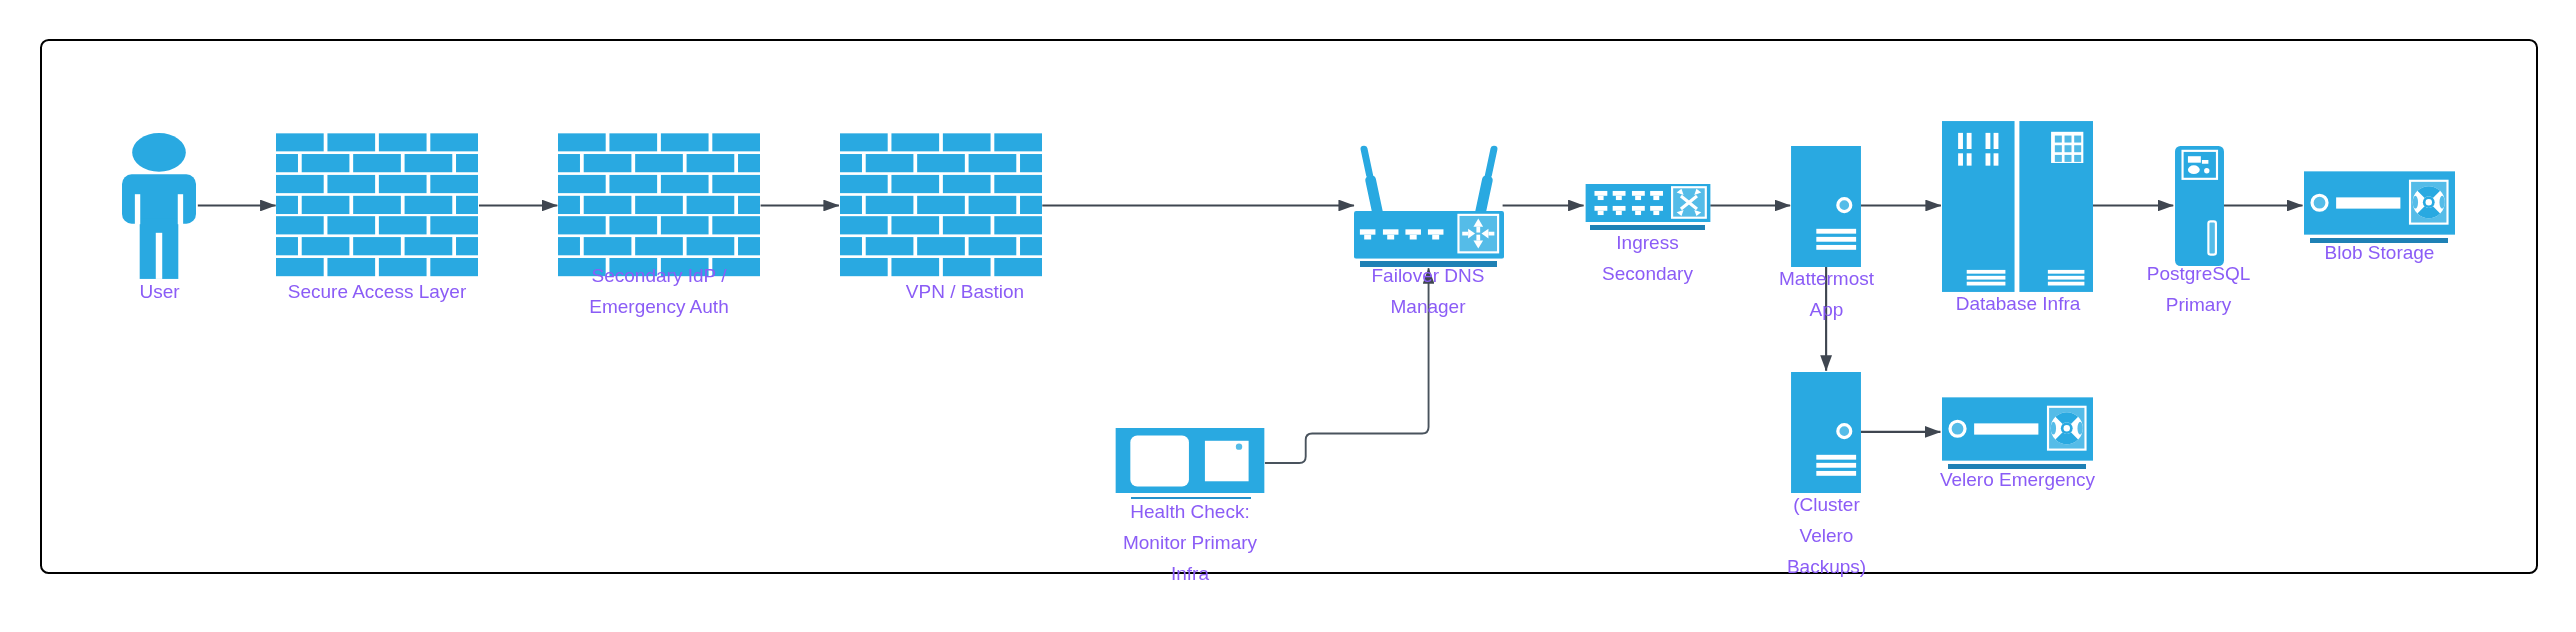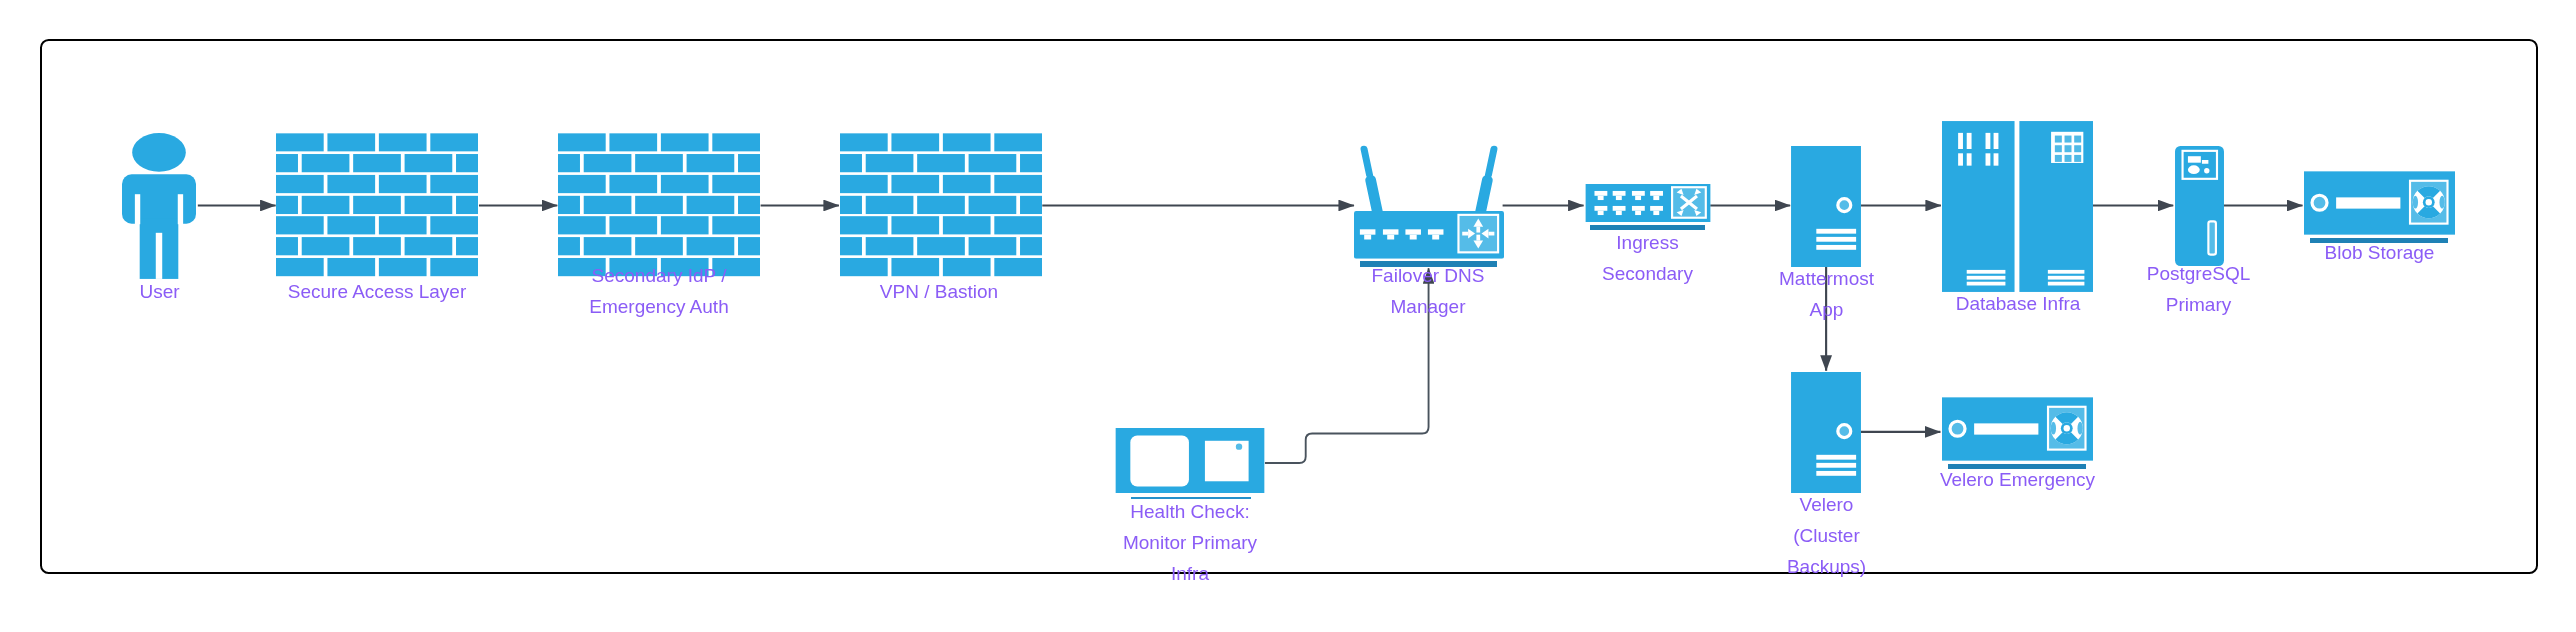--- a/index.html
+++ b/index.html
@@ -251,21 +251,21 @@
       <use href="#sym-firewall"></use>
     </svg>
   <div class="lbl wide" style="left:525px;top:260px">
     <div>Secondary IdP /</div>
     <div>Emergency Auth</div>
   </div>
 
   <svg class="icon" style="left:840px;top:133px" width="202" height="146" viewBox="0 0 377 272">
       <use href="#sym-firewall"></use>
     </svg>
-  <div class="lbl wide" style="left:805px;top:276px">
+  <div class="lbl wide" style="left:831px;top:276px">
     <div>VPN / Bastion</div>
   </div>
 
   <svg class="icon" style="left:1354px;top:145px" width="150" height="114" viewBox="0 0 280 212">
       <use href="#sym-router"></use>
     </svg>
   <div class="bar" style="left:1360px;top:261px;width:137px;height:5.9px"></div>
   <div class="lbl wide" style="left:1294px;top:260px">
     <div>Failover DNS</div>
     <div>Manager</div>
@@ -318,22 +318,22 @@
   <div class="lbl wide" style="left:1056px;top:496px">
     <div>Health Check:</div>
     <div>Monitor Primary</div>
     <div>Infra</div>
   </div>
 
   <svg class="icon" style="left:1791px;top:372px" width="70" height="121" viewBox="0 0 130 225">
       <use href="#sym-tower"></use>
     </svg>
   <div class="lbl" style="left:1719px;top:489px">
+    <div>(Cluster</div>
     <div>Velero</div>
-    <div>(Cluster</div>
     <div>Backups)</div>
   </div>
 
   <svg class="icon" style="left:1942px;top:397px" width="151" height="64" viewBox="0 0 282 119">
       <use href="#sym-storage"></use>
     </svg>
   <div class="bar" style="left:1948px;top:464px;width:138px;height:4.8px"></div>
   <div class="lbl" style="left:1910px;top:464px">
     <div>Velero Emergency</div>
   </div>

